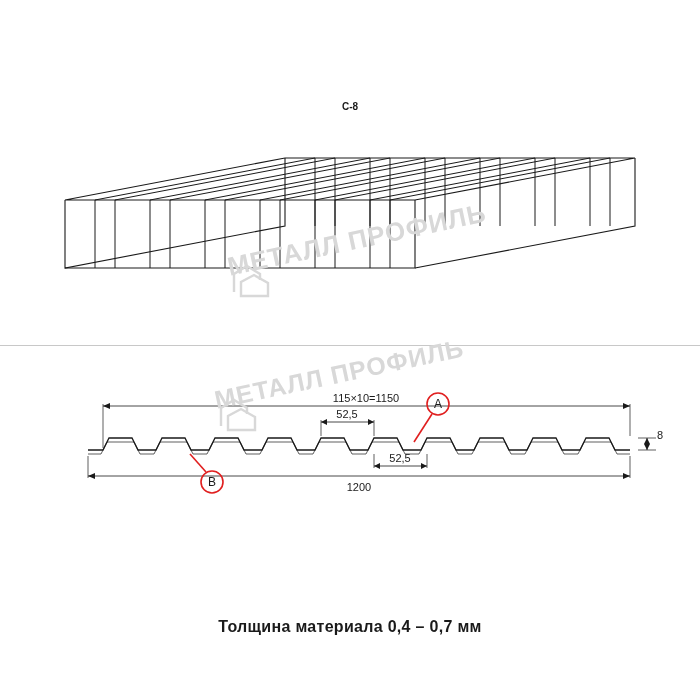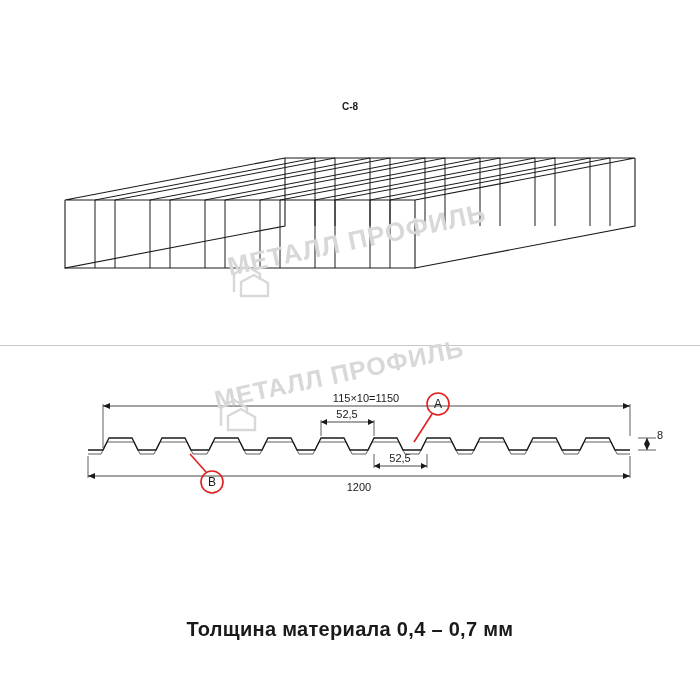--- a/index.html
+++ b/index.html
@@ -63,21 +63,21 @@
     width: 630px;
     height: 140px;
     text-align: right;
   }
   .footer {
     position: absolute;
     top: 618px;
     left: 0;
     width: 700px;
     text-align: center;
-    font-size: 20px;
+    font-size: 16px;
     font-weight: bold;
     letter-spacing: 0.3px;
     color: #1a1a1a;
   }
   .wm {
     position: absolute;
     pointer-events: none;
     color: #d8d8d8;
     font-weight: bold;
     white-space: nowrap;

